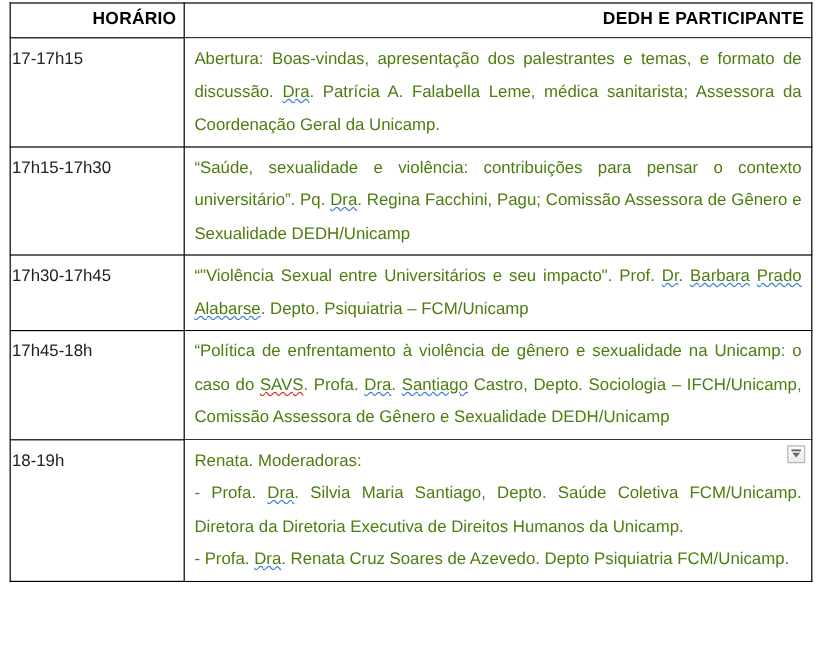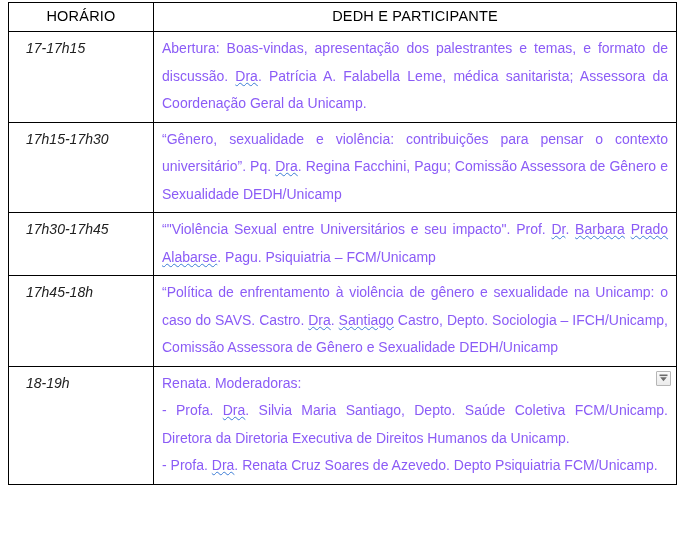--- a/index.html
+++ b/index.html
@@ -39,47 +39,46 @@
 
   table.schedule th,
   table.schedule td {
     border: 1px solid #000000;
     vertical-align: top;
     background: #ffffff;
   }
 
   
   thead th {
-    text-align: center;
-    font-weight: normal;
+    text-align: right;
+    font-weight: bold;
     font-size: 14.5px;
     letter-spacing: 0.2px;
     padding: 4px 6px 5px 6px;
     height: 19px;
     line-height: 19px;
     color: #000000;
   }
 
   
   td.time {
     font-size: 14px;
     line-height: 27.5px;
-    padding: 3px 6px 4px 17px;
+    padding: 3px 6px 4px 1px;
     white-space: nowrap;
     color: #202020;
-    font-style: italic;
   }
 
   td.topic {
     font-size: 14px;
     line-height: 27.5px;
     padding: 3px 8px 4px 8px;
     text-align: justify;
     text-justify: inter-word;
-    color: #8b5cf6;
+    color: #4d7c0f;
     position: relative;
     hyphens: none;
   }
 
   td.topic .para {
     margin: 0;
     text-align: justify;
     text-align-last: left;
   }
   td.topic .para + .para { margin-top: 0; }
@@ -89,20 +88,21 @@
 
   
   .sq-blue {
     text-decoration: underline;
     text-decoration-style: wavy;
     text-decoration-color: #3a7bd5;
     text-decoration-thickness: 1px;
     text-underline-offset: 1px;
   }
   .sq-red {
+    text-decoration: underline;
     text-decoration-style: wavy;
     text-decoration-color: #d93025;
     text-decoration-thickness: 1px;
     text-underline-offset: 1px;
   }
 
   
   .row-handle {
     position: absolute;
     top: 4px;
@@ -140,33 +140,33 @@
     <tbody id="table-body">
         <tr>
           <td class="time">17-17h15</td>
           <td class="topic">
             <div class="para"><span>Abertura: Boas-vindas, apresentação dos palestrantes e temas, e formato de discussão. </span><span class="sq-blue">Dra</span><span>. Patrícia A. Falabella Leme, médica sanitarista; Assessora da Coordenação Geral da Unicamp.</span></div>
           </td>
         </tr>
         <tr>
           <td class="time">17h15-17h30</td>
           <td class="topic">
-            <div class="para"><span>“Gênero, sexualidade e violência: contribuições para pensar o contexto universitário”. Pq. </span><span class="sq-blue">Dra</span><span>. Regina Facchini, Pagu; Comissão Assessora de Gênero e Sexualidade DEDH/Unicamp</span></div>
+            <div class="para"><span>“Saúde, sexualidade e violência: contribuições para pensar o contexto universitário”. Pq. </span><span class="sq-blue">Dra</span><span>. Regina Facchini, Pagu; Comissão Assessora de Gênero e Sexualidade DEDH/Unicamp</span></div>
           </td>
         </tr>
         <tr>
           <td class="time">17h30-17h45</td>
           <td class="topic">
-            <div class="para"><span>“"Violência Sexual entre Universitários e seu impacto". Prof. </span><span class="sq-blue">Dr</span><span>. </span><span class="sq-blue">Barbara</span><span> </span><span class="sq-blue">Prado Alabarse</span><span>. Pagu. Psiquiatria – FCM/Unicamp</span></div>
+            <div class="para"><span>“"Violência Sexual entre Universitários e seu impacto". Prof. </span><span class="sq-blue">Dr</span><span>. </span><span class="sq-blue">Barbara</span><span> </span><span class="sq-blue">Prado Alabarse</span><span>. Depto. Psiquiatria – FCM/Unicamp</span></div>
           </td>
         </tr>
         <tr>
           <td class="time">17h45-18h</td>
           <td class="topic">
-            <div class="para"><span>“Política de enfrentamento à violência de gênero e sexualidade na Unicamp: o caso do </span><span class="sq-red">SAVS</span><span>. Castro. </span><span class="sq-blue">Dra</span><span>. </span><span class="sq-blue">Santiago</span><span> Castro, Depto. Sociologia – IFCH/Unicamp, Comissão Assessora de Gênero e Sexualidade DEDH/Unicamp</span></div>
+            <div class="para"><span>“Política de enfrentamento à violência de gênero e sexualidade na Unicamp: o caso do </span><span class="sq-red">SAVS</span><span>. Profa. </span><span class="sq-blue">Dra</span><span>. </span><span class="sq-blue">Santiago</span><span> Castro, Depto. Sociologia – IFCH/Unicamp, Comissão Assessora de Gênero e Sexualidade DEDH/Unicamp</span></div>
           </td>
         </tr>
         <tr>
           <td class="time">18-19h</td>
           <td class="topic">
             <div class="para"><span>Renata. Moderadoras:</span></div>
             <div class="para"><span>- Profa. </span><span class="sq-blue">Dra</span><span>. Silvia Maria Santiago, Depto. Saúde Coletiva FCM/Unicamp. Diretora da Diretoria Executiva de Direitos Humanos da Unicamp.</span></div>
             <div class="para"><span>- Profa. </span><span class="sq-blue">Dra</span><span>. Renata Cruz Soares de Azevedo. Depto Psiquiatria FCM/Unicamp.</span></div>
             <div class="row-handle">
               <svg width="9" height="8" viewBox="0 0 9 8" aria-hidden="true">

